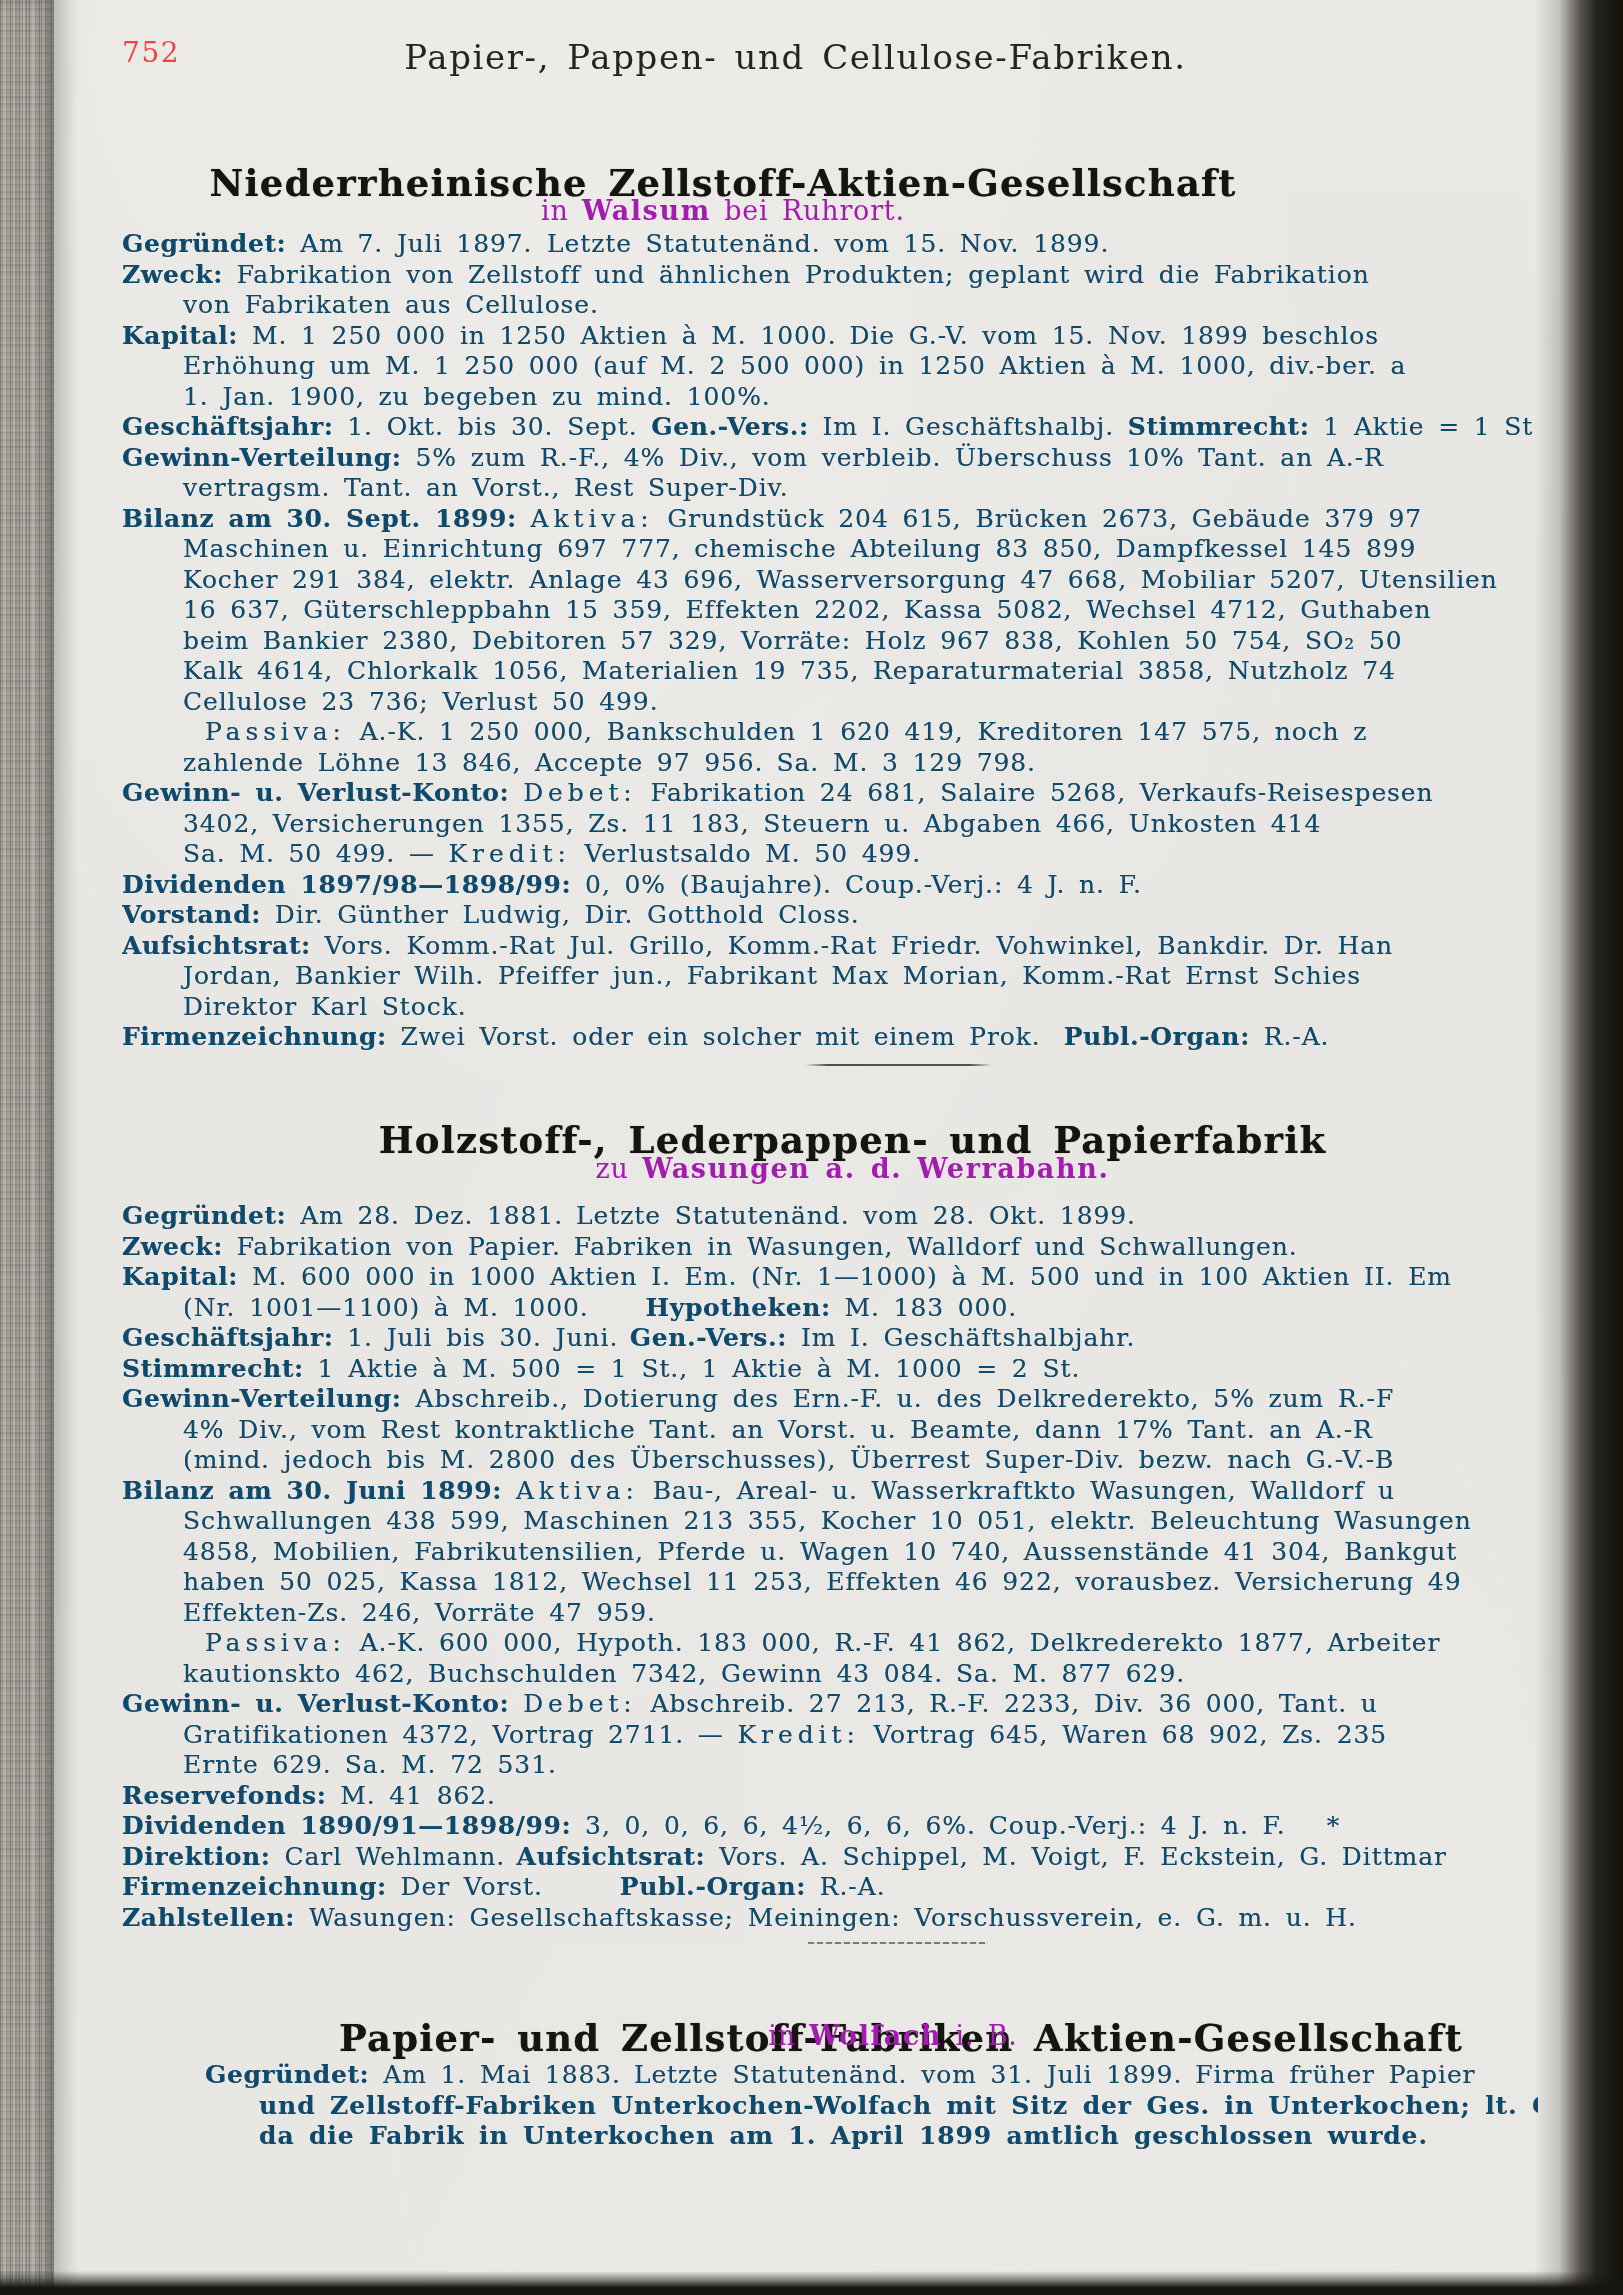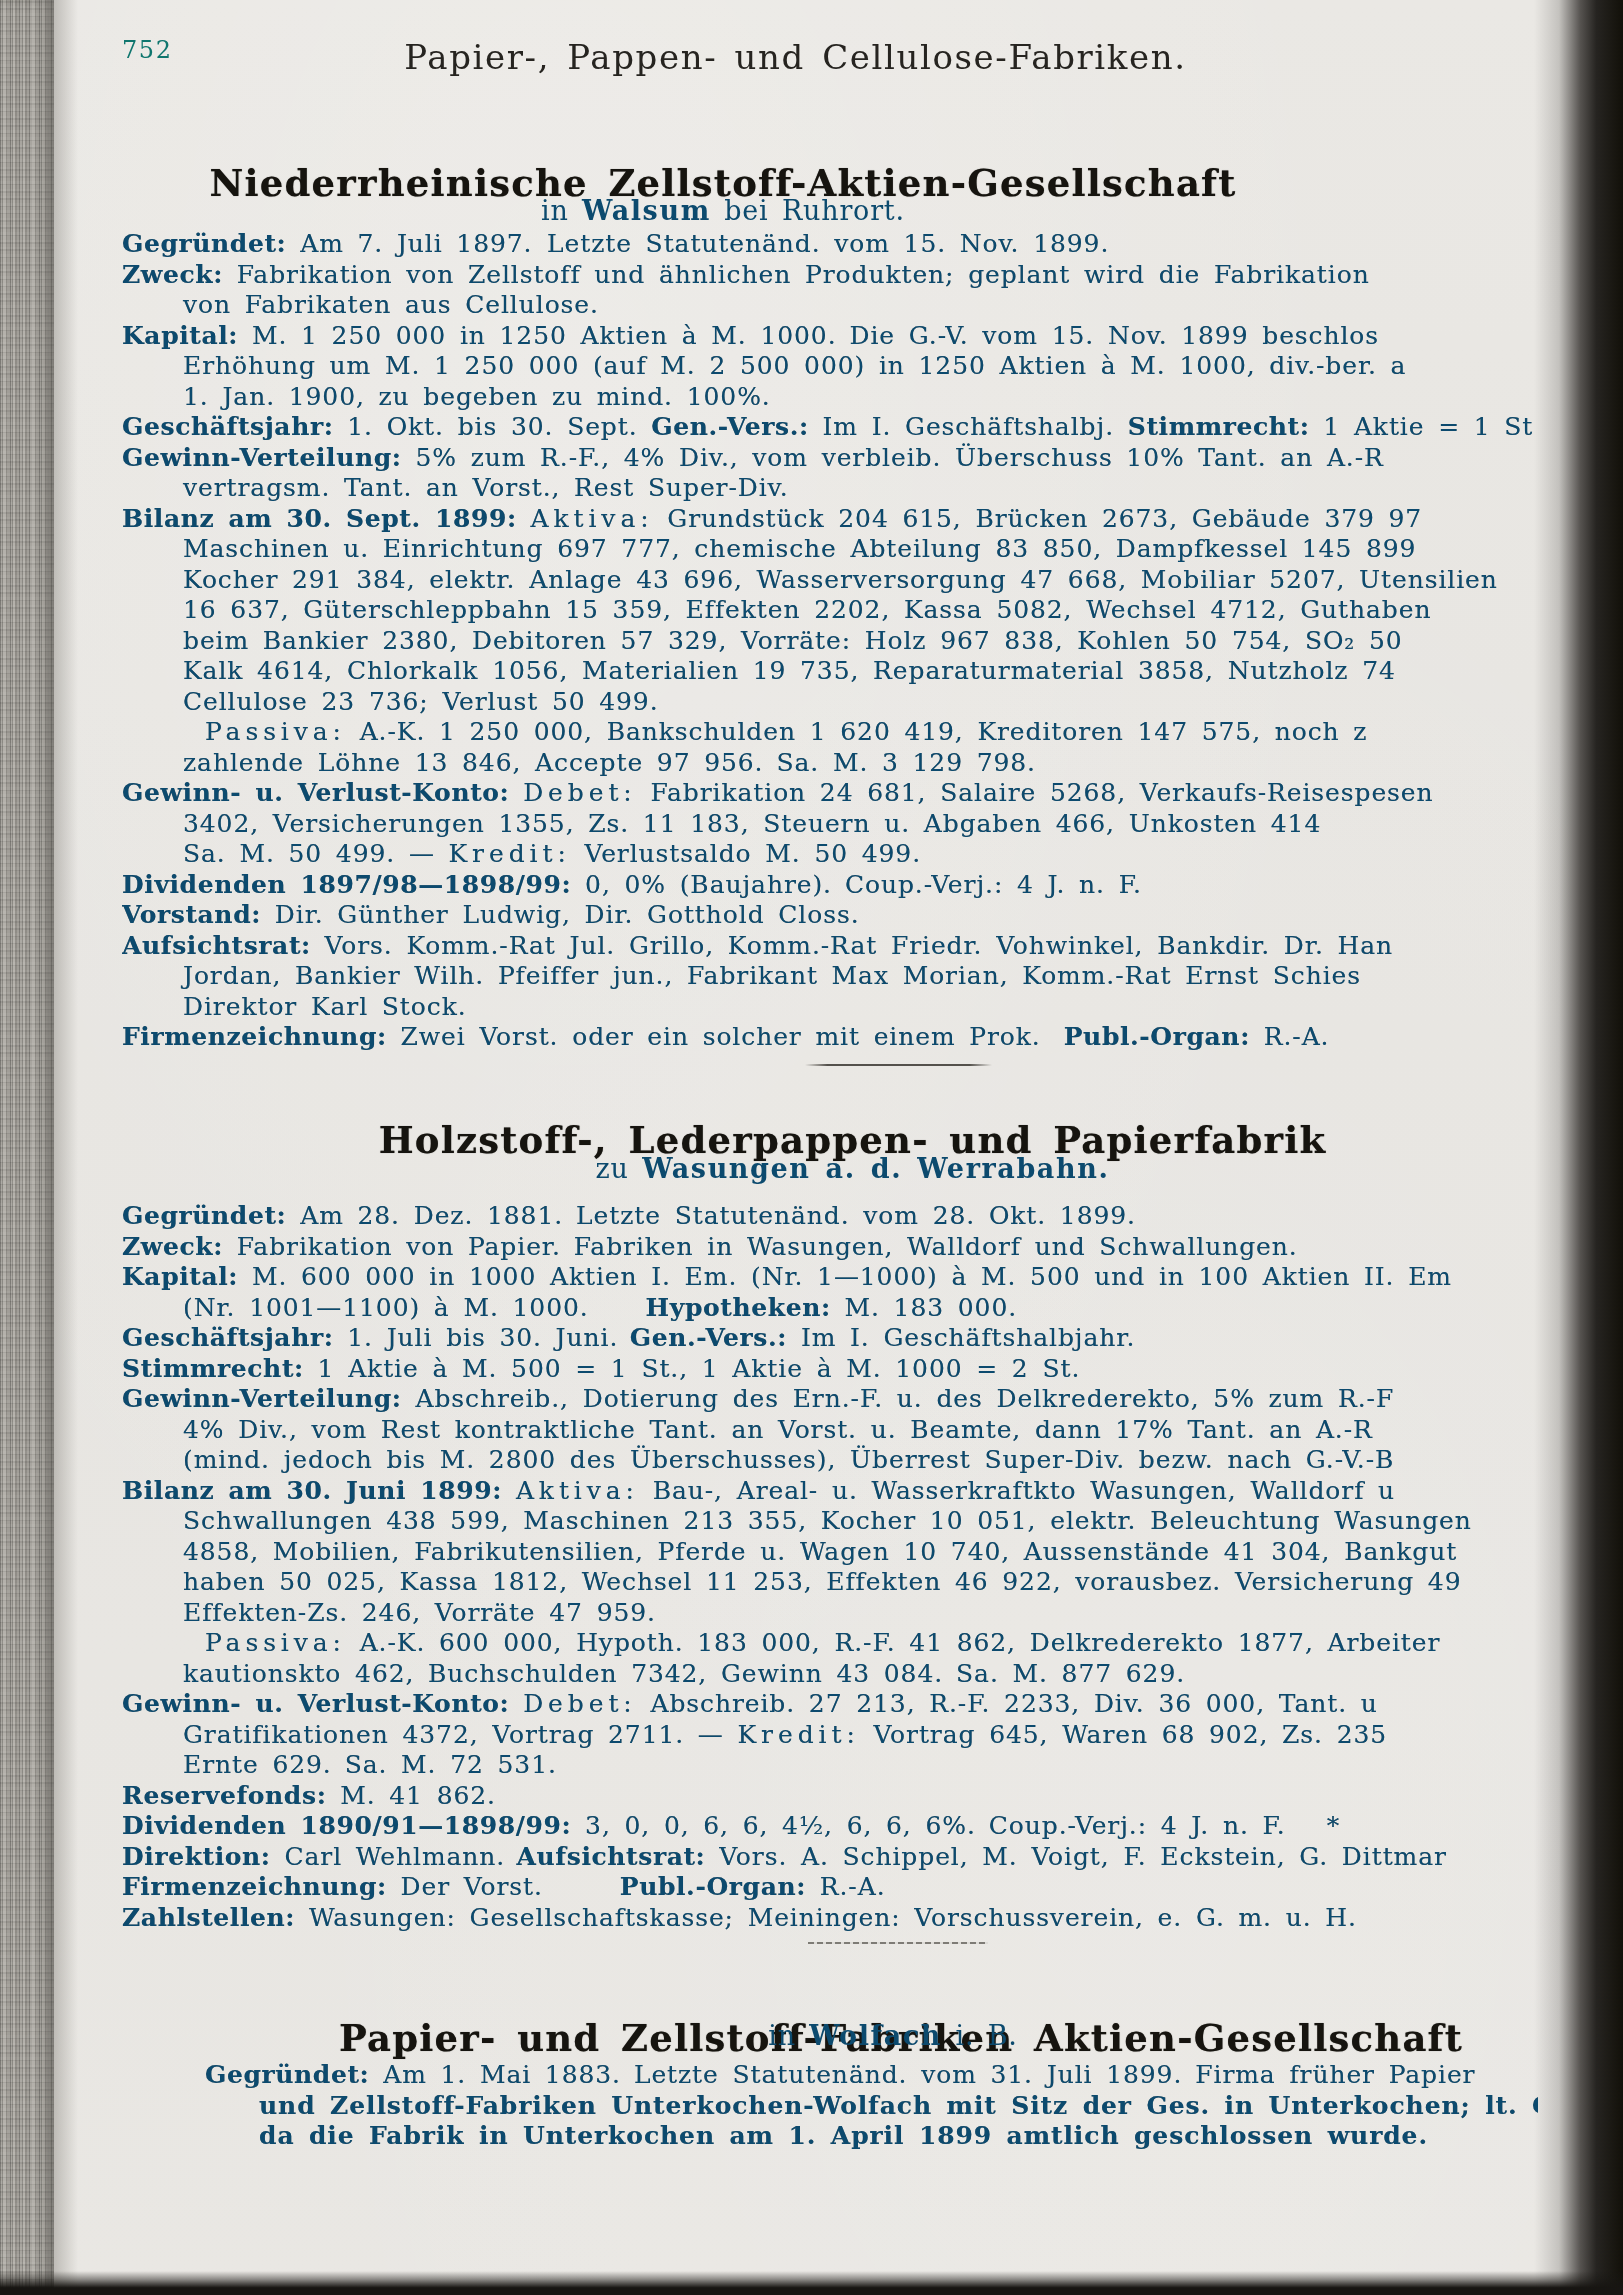--- a/index.html
+++ b/index.html
@@ -36,35 +36,35 @@
   .rule-1{
     position:absolute;left:805px;top:1064px;width:187px;height:1.6px;
     background:linear-gradient(90deg,transparent,#54514c 12%,#54514c 88%,transparent);
   }
   .rule-2{
     position:absolute;left:808px;top:1942px;width:180px;height:1.6px;opacity:.75;
     background:repeating-linear-gradient(90deg,#5a5751 0 5.7px,rgba(90,87,81,.12) 5.7px 9px);
   }
   
   .page-number{
-    position:absolute;left:122px;top:36px;font-size:24px;letter-spacing:1.6px;color:#0f766e;
+    position:absolute;left:122px;top:36px;font-size:28px;letter-spacing:1.6px;color:#ef4444;
   }
   .running-header{
     position:absolute;left:122px;top:37px;width:1347px;text-align:center;
     font-size:34px;letter-spacing:1.6px;word-spacing:4.9px;white-space:nowrap;color:#262420;
   }
   
   .entry-title{
     position:absolute;font-weight:bold;font-size:37px;letter-spacing:1.2px;word-spacing:6.5px;
     text-align:center;white-space:nowrap;color:#16140f;
     text-shadow:0 0 0.8px rgba(22,20,15,.55);
   }
   .entry-sub{
     position:absolute;font-size:27px;letter-spacing:0.8px;word-spacing:4px;
-    text-align:center;white-space:nowrap;color:#0c4a6e;
+    text-align:center;white-space:nowrap;color:#a21caf;
   }
   .entry-sub .b{font-weight:bold;letter-spacing:1.6px;}
   .entry-body{
     position:absolute;overflow:hidden;
     font-size:25px;line-height:30.5px;color:#0c4a6e;
     text-shadow:0 0 0.6px rgba(30,27,22,.45);
   }
   .line{white-space:nowrap;letter-spacing:0.9px;word-spacing:4.9px;}
   .line .b{font-weight:bold;letter-spacing:0.6px;}
   .line .sp{letter-spacing:4.9px;}

